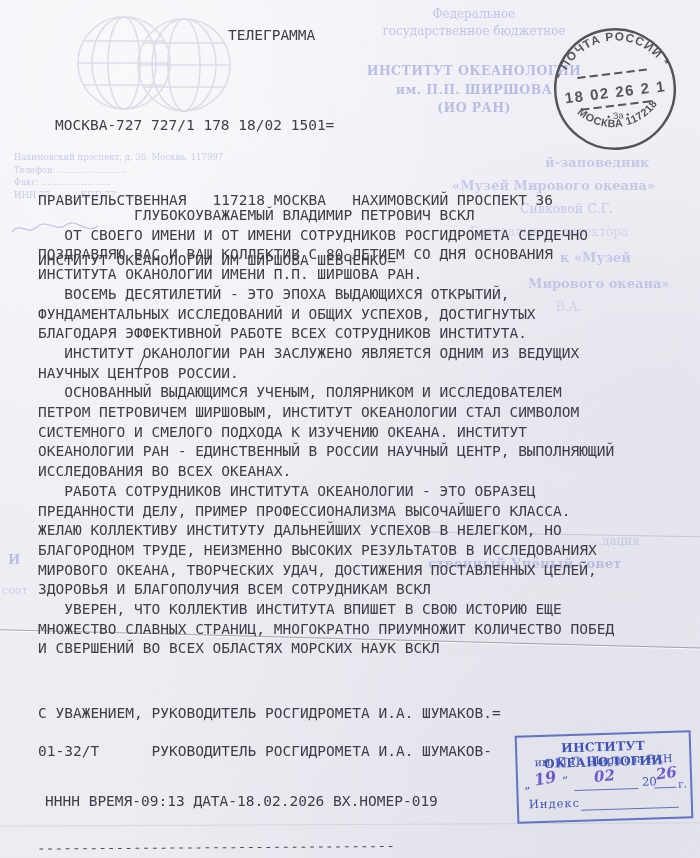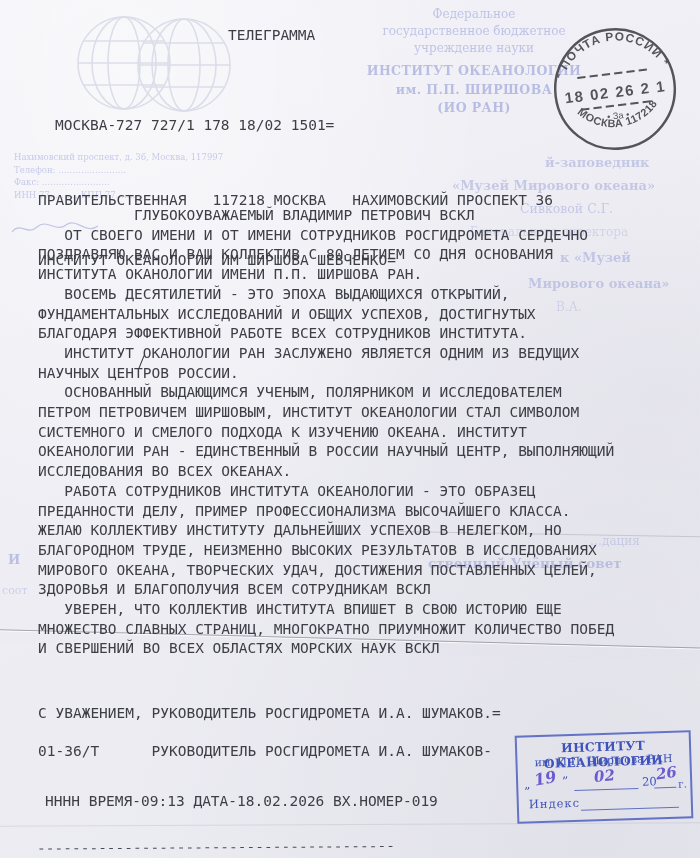--- a/index.html
+++ b/index.html
@@ -86,21 +86,20 @@
       <ellipse cx="126" cy="59" rx="32" ry="46"></ellipse>
       <line x1="80" y1="59" x2="172" y2="59"></line>
       <line x1="85" y1="37" x2="167" y2="37"></line>
       <line x1="85" y1="81" x2="167" y2="81"></line>
     </g>
   </svg>
 
   <div class="abs bleed lh-top">
     <div>Федеральное</div>
     <div>государственное бюджетное</div>
-    <div>учреждение науки</div>
   </div>
   <div class="abs bleed lh-name">
     <div>ИНСТИТУТ ОКЕАНОЛОГИИ</div>
     <div>им. П.П. ШИРШОВА</div>
     <div>(ИО РАН)</div>
   </div>
   <div class="abs bleed lh-addr">
     <div>Нахимовский проспект, д. 36, Москва, 117997</div>
     <div>Телефон: ……………………</div>
     <div>Факс: ……………………</div>
@@ -152,21 +151,21 @@
    УВЕРЕН, ЧТО КОЛЛЕКТИВ ИНСТИТУТА ВПИШЕТ В СВОЮ ИСТОРИЮ ЕЩЕ
 МНОЖЕСТВО СЛАВНЫХ СТРАНИЦ, МНОГОКРАТНО ПРИУМНОЖИТ КОЛИЧЕСТВО ПОБЕД
 И СВЕРШЕНИЙ ВО ВСЕХ ОБЛАСТЯХ МОРСКИХ НАУК ВСКЛ</div>
   <div class="abs tick"></div>
 
   <div class="abs crease c2"></div>
   <div class="abs crease c1"></div>
   <div class="abs crease c3"></div>
 
   <div class="abs mono signoff">С УВАЖЕНИЕМ, РУКОВОДИТЕЛЬ РОСГИДРОМЕТА И.А. ШУМАКОВ.=</div>
-  <div class="abs mono refline">01-36/Т      РУКОВОДИТЕЛЬ РОСГИДРОМЕТА И.А. ШУМАКОВ-</div>
+  <div class="abs mono refline">01-32/Т      РУКОВОДИТЕЛЬ РОСГИДРОМЕТА И.А. ШУМАКОВ-</div>
   <div class="abs mono service">НННН   ВРЕМЯ-09:13 ДАТА-18.02.2026 ВХ.НОМЕР-019</div>
   <div class="abs mono tear">-----------------------------------------</div>
 
   <svg class="abs postmark" width="134" height="134" viewBox="0 0 130 130" font-family="Liberation Sans, sans-serif">
     <defs>
       <path id="arcTop" d="M 11,72 A 54,54 0 0 1 119,72"></path>
       <path id="arcBot" d="M 14,60 A 52,52 0 0 0 116,60"></path>
     </defs>
     <circle cx="65" cy="65" r="58" fill="none" stroke="#3f3f47" stroke-width="2.4"></circle>
     <text font-size="11.5" font-weight="bold" fill="#3f3f47" letter-spacing="1">

